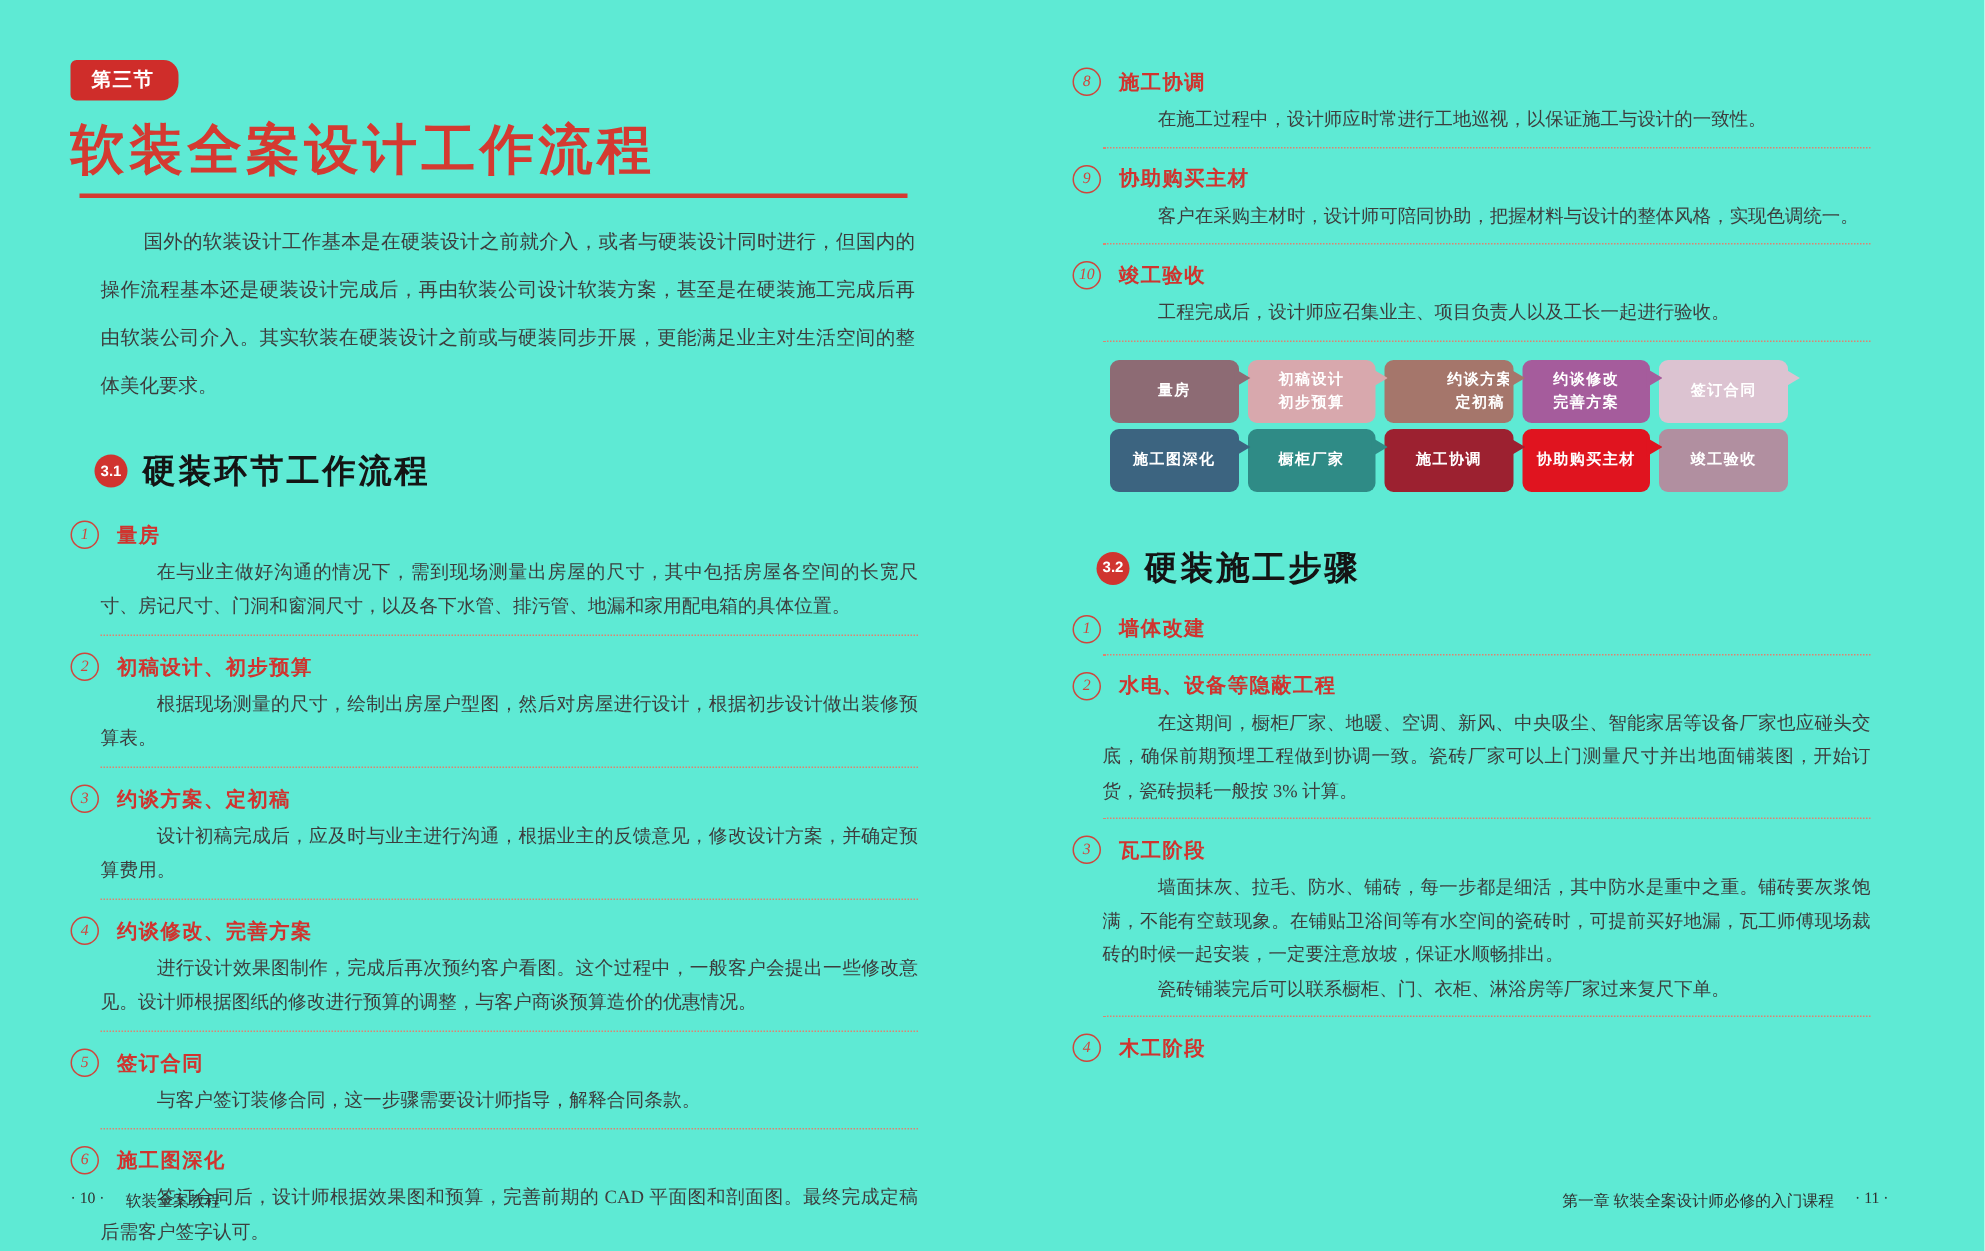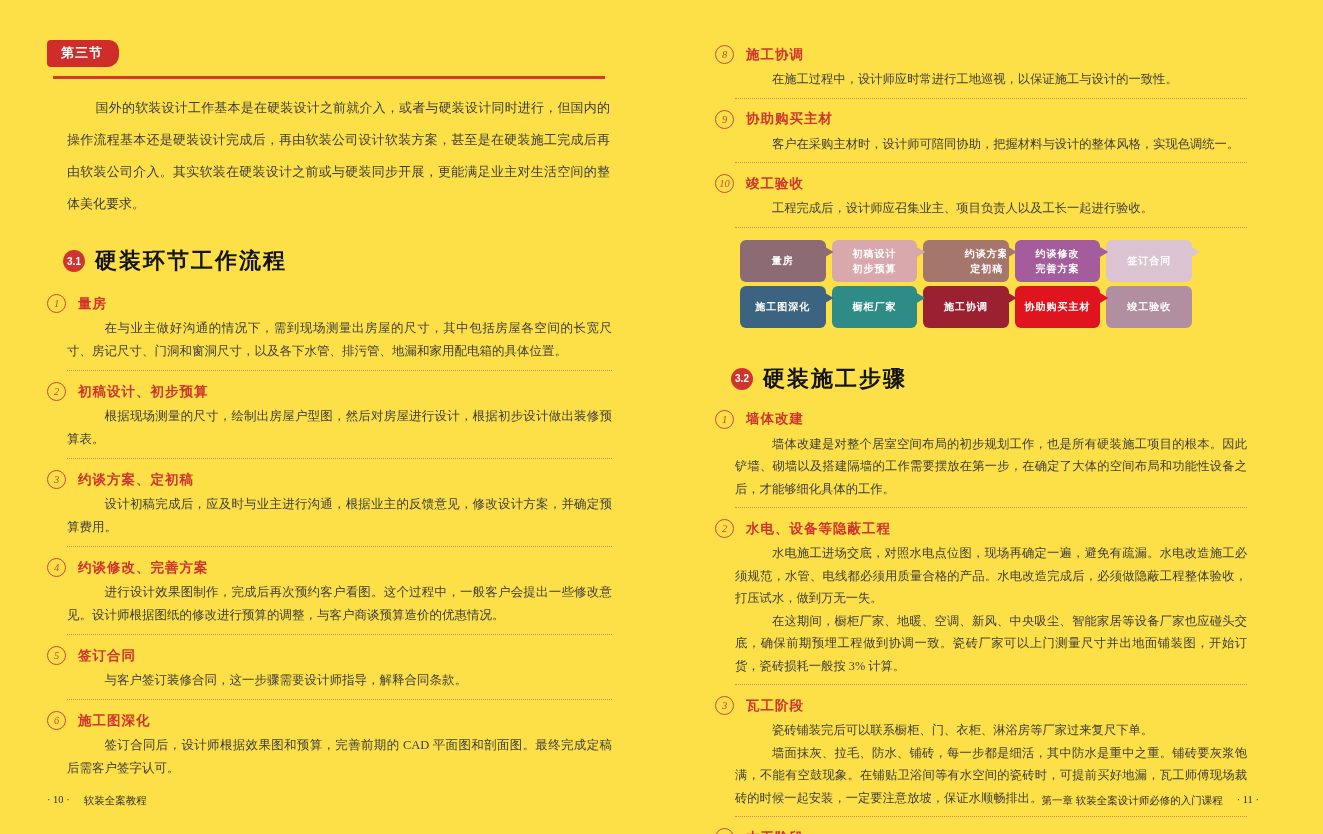--- a/index.html
+++ b/index.html
@@ -1,18 +1,18 @@
 <!DOCTYPE html>
 <html><head>
 <meta charset="utf-8">
 <style>
   * { margin:0; padding:0; box-sizing:border-box; }
   html,body { background:#ffffff; }
   body { font-family:"Liberation Serif","DejaVu Serif",serif; color:#3d3d3d; }
-  .spread { position:relative; width:1323px; height:834px; background:#fde047; overflow:hidden; }
+  .spread { position:relative; width:1323px; height:834px; background:#5eead4; overflow:hidden; }
 
   
   .page-left  { position:absolute; left:47px;  top:40px; width:565px; }
   .page-right { position:absolute; left:715px; top:45px; width:532px; }
 
   .section-tag {
     display:inline-block; background:#cf2d2a; color:#fff;
     font-family:"Liberation Sans","DejaVu Sans",sans-serif; font-weight:bold;
     font-size:13px; padding:4px 16px 5px 14px; border-radius:4px 10px 12px 4px;
     letter-spacing:1px;
@@ -80,20 +80,21 @@
   .footer-left { left:47px; }
   .footer-right { right:64px; }
 </style>
 </head>
 <body>
 
 <div class="spread">
 
   <div class="page-left">
     <span class="section-tag">第三节</span>
+    <h1 class="main-title">软装全案设计工作流程</h1>
     <div class="title-rule"></div>
     <p class="intro">国外的软装设计工作基本是在硬装设计之前就介入，或者与硬装设计同时进行，但国内的操作流程基本还是硬装设计完成后，再由软装公司设计软装方案，甚至是在硬装施工完成后再由软装公司介入。其实软装在硬装设计之前或与硬装同步开展，更能满足业主对生活空间的整体美化要求。</p>
 
     <div class="sec-head">
       <span class="sec-num">3.1</span>
       <span class="sec-title">硬装环节工作流程</span>
     </div>
 
     <div class="steps">
       <div class="step">
@@ -230,39 +231,37 @@
       <span class="sec-num">3.2</span>
       <span class="sec-title">硬装施工步骤</span>
     </div>
 
     <div class="steps second">
       <div class="step">
         <div class="step-head">
           <span class="num">1</span>
           <span class="step-title">墙体改建</span>
         </div>
-        <p class="step-body">墙体改建是对整个居室空间布局的初步规划工作，也是所有硬装施工项目的根本。因此铲墙、砌墙以及搭建隔墙的工作需要摆放在第一步，在确定了大体的空间布局和功能性设备之后，才能够细化具体的工作。</p>
         <div class="dotline"></div>
       </div>
       <div class="step">
         <div class="step-head">
           <span class="num">2</span>
           <span class="step-title">水电、设备等隐蔽工程</span>
         </div>
-        <p class="step-body">水电施工进场交底，对照水电点位图，现场再确定一遍，避免有疏漏。水电改造施工必须规范，水管、电线都必须用质量合格的产品。水电改造完成后，必须做隐蔽工程整体验收，打压试水，做到万无一失。</p>
         <p class="step-body">在这期间，橱柜厂家、地暖、空调、新风、中央吸尘、智能家居等设备厂家也应碰头交底，确保前期预埋工程做到协调一致。瓷砖厂家可以上门测量尺寸并出地面铺装图，开始订货，瓷砖损耗一般按 3% 计算。</p>
         <div class="dotline"></div>
       </div>
       <div class="step">
         <div class="step-head">
           <span class="num">3</span>
           <span class="step-title">瓦工阶段</span>
         </div>
+        <p class="step-body">墙面抹灰、拉毛、防水、铺砖，每一步都是细活，其中防水是重中之重。铺砖要灰浆饱满，不能有空鼓现象。在铺贴卫浴间等有水空间的瓷砖时，可提前买好地漏，瓦工师傅现场裁砖的时候一起安装，一定要注意放坡，保证水顺畅排出。</p>
         <p class="step-body">瓷砖铺装完后可以联系橱柜、门、衣柜、淋浴房等厂家过来复尺下单。</p>
-        <p class="step-body">墙面抹灰、拉毛、防水、铺砖，每一步都是细活，其中防水是重中之重。铺砖要灰浆饱满，不能有空鼓现象。在铺贴卫浴间等有水空间的瓷砖时，可提前买好地漏，瓦工师傅现场裁砖的时候一起安装，一定要注意放坡，保证水顺畅排出。</p>
         <div class="dotline"></div>
       </div>
       <div class="step">
         <div class="step-head">
           <span class="num">4</span>
           <span class="step-title">木工阶段</span>
         </div>
 
       </div>
     </div>

